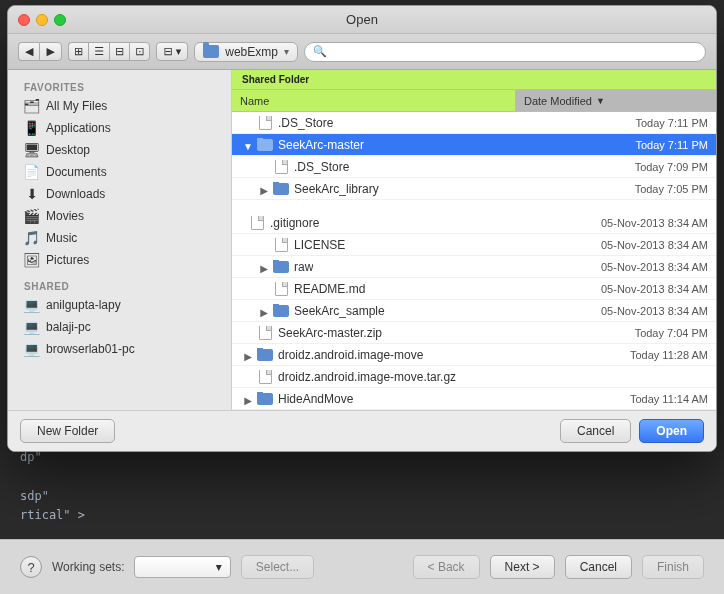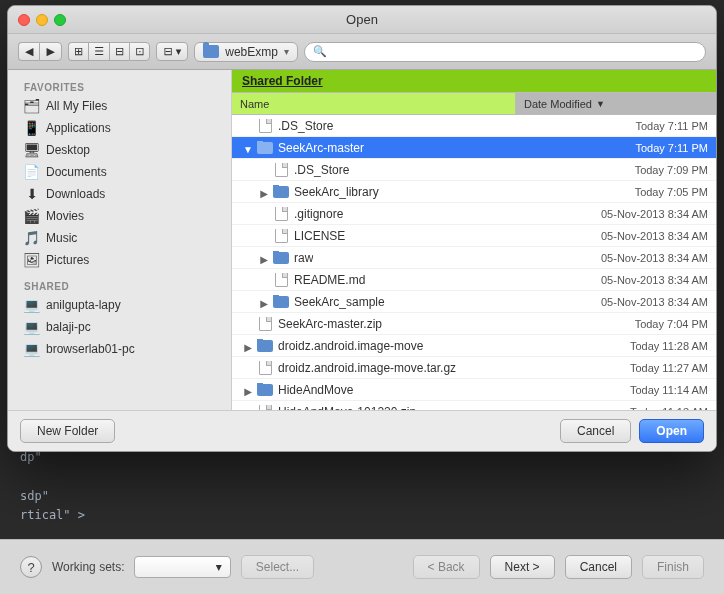--- a/index.html
+++ b/index.html
@@ -226,27 +226,26 @@
       border-right: 1px solid #bbb;
       cursor: pointer;
       position: relative;
     }
     .col-header.name { flex: 1; }
     .col-header.date { width: 200px; background: #b8b8b8; }
     .col-header .sort-arrow { margin-left: 4px; font-size: 9px; }
 
     
     .shared-folder-header {
-      background: #84cc16;
+      background: #bef264;
       padding: 4px 10px;
-      font-size: 12px;
+      font-size: 10px;
       font-weight: 600;
       color: #222;
       border-bottom: 1px solid #bbb;
-      text-decoration: underline;
     }
 
     .file-list {
       flex: 1;
       overflow-y: auto;
       background: white;
     }
     .file-row {
       display: flex;
       align-items: center;
@@ -570,106 +569,105 @@
           <div class="file-indent">
             <span class="expand-arrow">▶</span>
             <span class="file-icon">
                 <div class="folder-icon-sm"></div>
               </span>
             <span class="file-name">SeekArc_library</span>
           </div>
           <span class="file-date">Today 7:05 PM</span>
         </div>
 
+        <div class="file-row" style="margin-top:12px;">
+          <div class="file-indent">
+            <span class="expand-arrow">&nbsp;</span>
+            <span class="file-icon">
+                <div class="doc-icon-sm"></div>
+              </span>
+            <span class="file-name">.gitignore</span>
+          </div>
+          <span class="file-date">05-Nov-2013 8:34 AM</span>
+        </div>
+
         <div class="file-row" style="padding-left:24px;">
           <div class="file-indent">
             <span class="expand-arrow">&nbsp;</span>
             <span class="file-icon">
                 <div class="doc-icon-sm"></div>
               </span>
-            <span class="file-name">.gitignore</span>
+            <span class="file-name">LICENSE</span>
           </div>
           <span class="file-date">05-Nov-2013 8:34 AM</span>
         </div>
 
         <div class="file-row" style="padding-left:24px;">
           <div class="file-indent">
+            <span class="expand-arrow">▶</span>
+            <span class="file-icon">
+                <div class="folder-icon-sm"></div>
+              </span>
+            <span class="file-name">raw</span>
+          </div>
+          <span class="file-date">05-Nov-2013 8:34 AM</span>
+        </div>
+
+        <div class="file-row" style="padding-left:24px;">
+          <div class="file-indent">
             <span class="expand-arrow">&nbsp;</span>
             <span class="file-icon">
                 <div class="doc-icon-sm"></div>
               </span>
-            <span class="file-name">LICENSE</span>
+            <span class="file-name">README.md</span>
           </div>
           <span class="file-date">05-Nov-2013 8:34 AM</span>
         </div>
 
         <div class="file-row" style="padding-left:24px;">
           <div class="file-indent">
             <span class="expand-arrow">▶</span>
             <span class="file-icon">
                 <div class="folder-icon-sm"></div>
               </span>
-            <span class="file-name">raw</span>
+            <span class="file-name">SeekArc_sample</span>
           </div>
           <span class="file-date">05-Nov-2013 8:34 AM</span>
         </div>
 
-        <div class="file-row" style="padding-left:24px;">
+        <div class="file-row" style="padding-left:8px;">
           <div class="file-indent">
             <span class="expand-arrow">&nbsp;</span>
             <span class="file-icon">
                 <div class="doc-icon-sm"></div>
               </span>
-            <span class="file-name">README.md</span>
-          </div>
-          <span class="file-date">05-Nov-2013 8:34 AM</span>
-        </div>
-
-        <div class="file-row" style="padding-left:24px;">
+            <span class="file-name">SeekArc-master.zip</span>
+          </div>
+          <span class="file-date">Today 7:04 PM</span>
+        </div>
+
+        <div class="file-row" style="padding-left:8px;">
           <div class="file-indent">
             <span class="expand-arrow">▶</span>
             <span class="file-icon">
                 <div class="folder-icon-sm"></div>
               </span>
-            <span class="file-name">SeekArc_sample</span>
-          </div>
-          <span class="file-date">05-Nov-2013 8:34 AM</span>
+            <span class="file-name">droidz.android.image-move</span>
+          </div>
+          <span class="file-date">Today 11:28 AM</span>
         </div>
 
         <div class="file-row" style="padding-left:8px;">
           <div class="file-indent">
             <span class="expand-arrow">&nbsp;</span>
             <span class="file-icon">
                 <div class="doc-icon-sm"></div>
               </span>
-            <span class="file-name">SeekArc-master.zip</span>
-          </div>
-          <span class="file-date">Today 7:04 PM</span>
-        </div>
-
-        <div class="file-row" style="padding-left:8px;">
-          <div class="file-indent">
-            <span class="expand-arrow">▶</span>
-            <span class="file-icon">
-                <div class="folder-icon-sm"></div>
-              </span>
-            <span class="file-name">droidz.android.image-move</span>
-          </div>
-          <span class="file-date">Today 11:28 AM</span>
-        </div>
-
-        <div class="file-row" style="padding-left:8px;">
-          <div class="file-indent">
-            <span class="expand-arrow">&nbsp;</span>
-            <span class="file-icon">
-                <div class="doc-icon-sm"></div>
-              </span>
             <span class="file-name">droidz.android.image-move.tar.gz</span>
           </div>
-          <span class="file-date">Today 11:27 AM</span>
         </div>
 
         <div class="file-row" style="padding-left:8px;">
           <div class="file-indent">
             <span class="expand-arrow">▶</span>
             <span class="file-icon">
                 <div class="folder-icon-sm"></div>
               </span>
             <span class="file-name">HideAndMove</span>
           </div>

